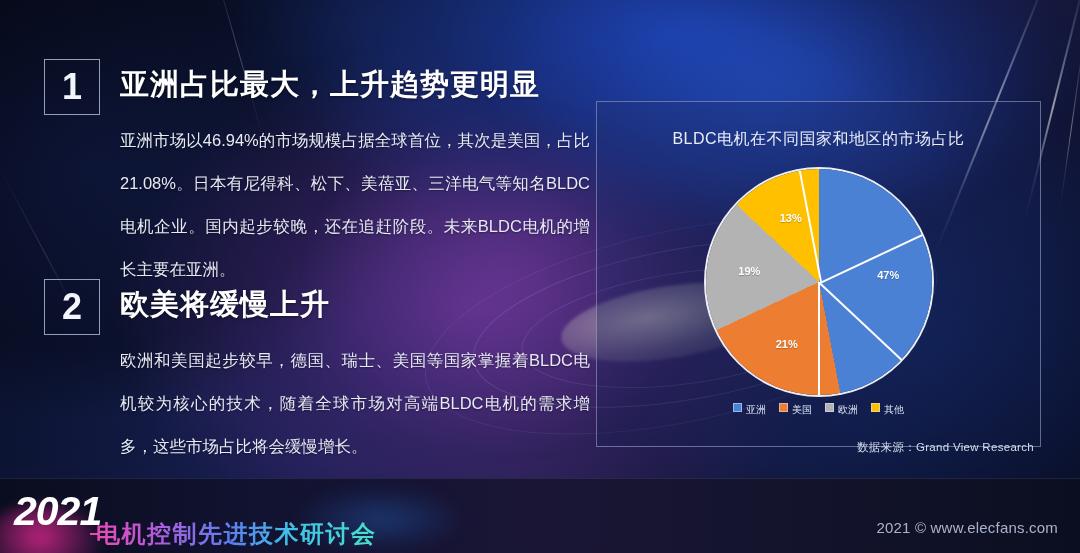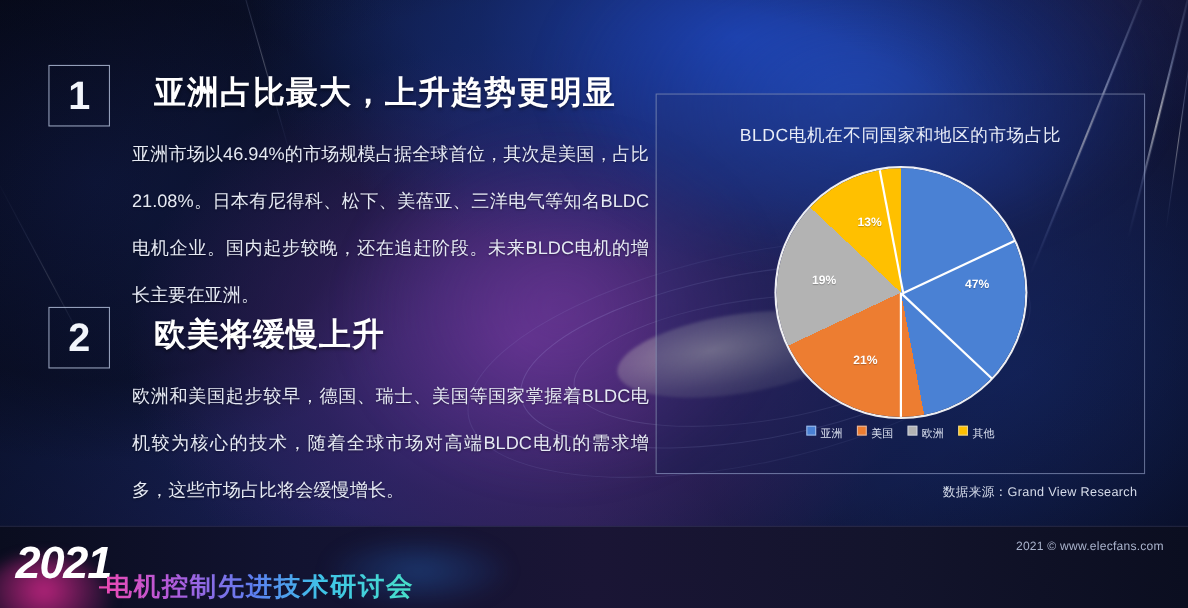--- a/index.html
+++ b/index.html
@@ -99,37 +99,36 @@
 
   .sec-head {
     position: absolute;
     left: 76px; top: 8px;
     font-size: 29px;
     font-weight: bold;
     color: #ffffff;
     letter-spacing: 1px;
     white-space: nowrap;
     text-shadow: 0 1px 3px rgba(0,0,0,0.45);
-    margin-left: 20px;
   }
   .sec-body {
     position: absolute;
     left: 76px; top: 62px;
     width: 470px;
     font-size: 16.5px;
     line-height: 43px;
     color: #e6eaf4;
     text-align: justify;
     text-shadow: 0 1px 2px rgba(0,0,0,0.4);
   }
 
   
   .chart-panel {
     position: absolute;
-    left: 596px; top: 85px;
+    left: 596px; top: 101px;
     width: 443px; height: 344px;
     border: 1px solid rgba(175,188,220,0.50);
     background: linear-gradient(150deg, rgba(33,50,122,0.35) 0%, rgba(22,34,88,0.30) 45%, rgba(14,22,60,0.35) 100%);
   }
   .chart-title {
     position: absolute;
     left: 0; right: 0; top: 27px;
     text-align: center;
     font-size: 16px;
     color: #e9edf7;
@@ -245,22 +244,22 @@
     white-space: nowrap;
   }
   .conf-sub-line {
     position: absolute;
     left: 90px; top: 54px;
     width: 8px; height: 2px;
     background: #e94ab4;
   }
   .footer-credit {
     position: absolute;
-    right: 22px; top: 12px;
-    font-size: 11px;
+    right: 22px; top: 40px;
+    font-size: 15px;
     color: #aab3cc;
     letter-spacing: .2px;
   }
 </style>
 </head>
 <body>
 
 <div id="slide">
 
   <div class="bg-base"></div>

